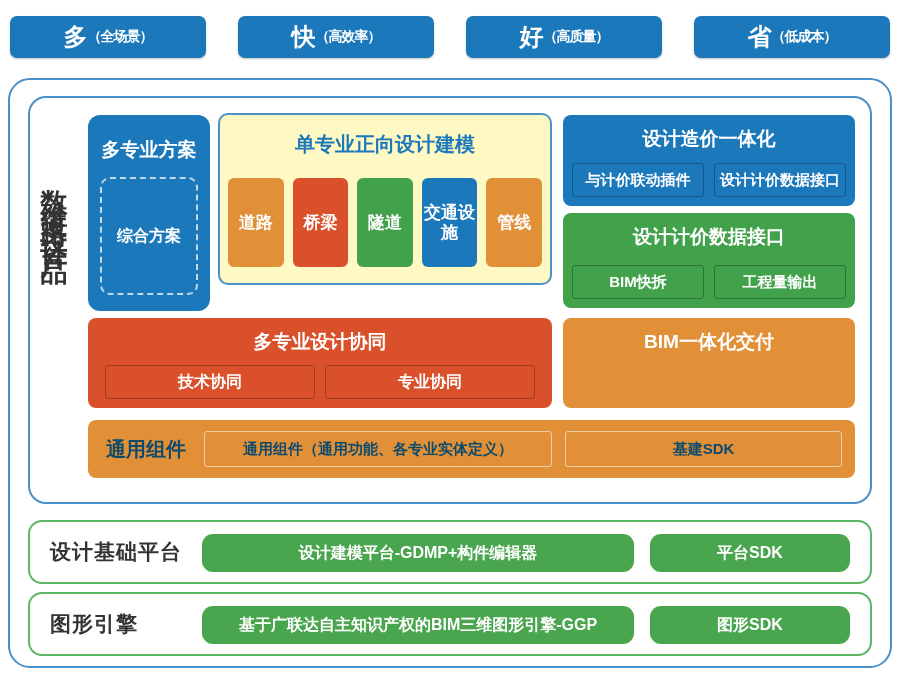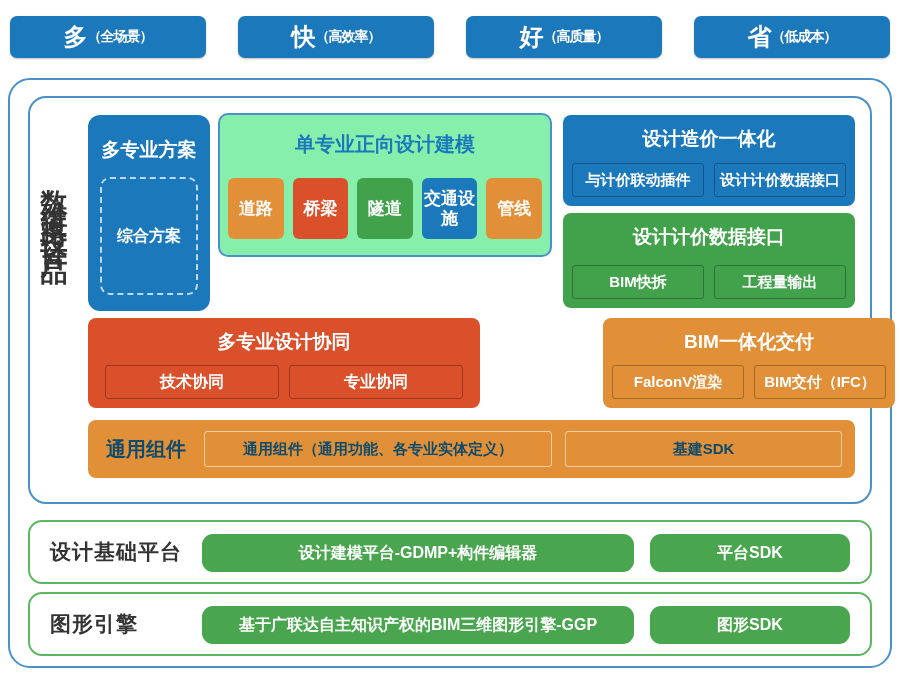--- a/index.html
+++ b/index.html
@@ -41,36 +41,36 @@
   .bg-green{background:var(--green);} .bg-orange{background:var(--orange);}
 
   
   #multi-plan{left:88px;top:115px;width:122px;height:196px;background:var(--blue);border-radius:12px;color:#fff;}
   #multi-plan .section-title{padding-top:22px;}
   #multi-plan .dashed{position:absolute;left:12px;right:12px;top:62px;bottom:16px;
     border:2px dashed rgba(255,255,255,.72);border-radius:10px;display:flex;align-items:center;
     justify-content:center;font-size:16px;font-weight:bold;}
 
   
-  #single-modeling{left:218px;top:113px;width:334px;height:144px;background:#86efac;
+  #single-modeling{left:218px;top:113px;width:334px;height:172px;background:#fef9c3;
     border:2px solid var(--blue-border);border-radius:10px;}
   #single-modeling .title{margin-top:16px;text-align:center;color:var(--blue);
     font-size:20px;font-weight:bold;}
   #single-modeling .cols{position:absolute;left:8px;right:8px;top:63px;bottom:16px;
     display:flex;gap:9px;justify-content:center;}
   .col{width:56px;border-radius:6px;display:flex;align-items:center;justify-content:center;
     color:#fff;font-weight:bold;font-size:17px;text-align:center;line-height:1.15;}
 
   
   #design-cost{left:563px;top:115px;width:292px;height:91px;}
   #design-construction{left:563px;top:213px;width:292px;height:95px;}
-  #multi-collab{left:88px;top:318px;width:392px;height:90px;}
+  #multi-collab{left:88px;top:318px;width:464px;height:90px;}
   #multi-collab .sub-row{padding:0 17px;gap:10px;}
   #multi-collab .sub-box{font-size:16px;}
-  #bim-delivery{left:563px;top:318px;width:292px;height:90px;margin-left:40px;}
+  #bim-delivery{left:563px;top:318px;width:292px;height:90px;}
 
   
   #common-row{left:88px;top:420px;width:767px;height:58px;background:var(--orange);
     border-radius:8px;color:#0c4a6e;display:flex;align-items:center;padding:0 13px;gap:13px;}
   #common-row .row-label{font-size:20px;font-weight:bold;white-space:nowrap;padding:0 5px;}
   #common-row .sub-box{height:36px;}
   #common-row .w1{flex:1.26;} #common-row .w2{flex:1;}
 
   
   .platform-row{left:28px;width:844px;height:64px;background:#fff;
@@ -147,24 +147,20 @@
   <div id="multi-collab" class="abs section bg-red">
     <div class="section-title">多专业设计协同</div>
     <div class="sub-row">
       <div class="sub-box">技术协同</div>
       <div class="sub-box">专业协同</div>
     </div>
   </div>
 
   <div id="bim-delivery" class="abs section bg-orange">
     <div class="section-title">BIM一体化交付</div>
-    <div class="sub-row">
-      <div class="sub-box">FalconV渲染</div>
-      <div class="sub-box">BIM交付（IFC）</div>
-    </div>
   </div>
 
   <div id="common-row" class="abs">
     <div class="row-label">通用组件</div>
     <div class="sub-box light w1">通用组件（通用功能、各专业实体定义）</div>
     <div class="sub-box light w2">基建SDK</div>
   </div>
 
   <div id="platform-design" class="abs platform-row">
     <div class="row-label">设计基础平台</div>

